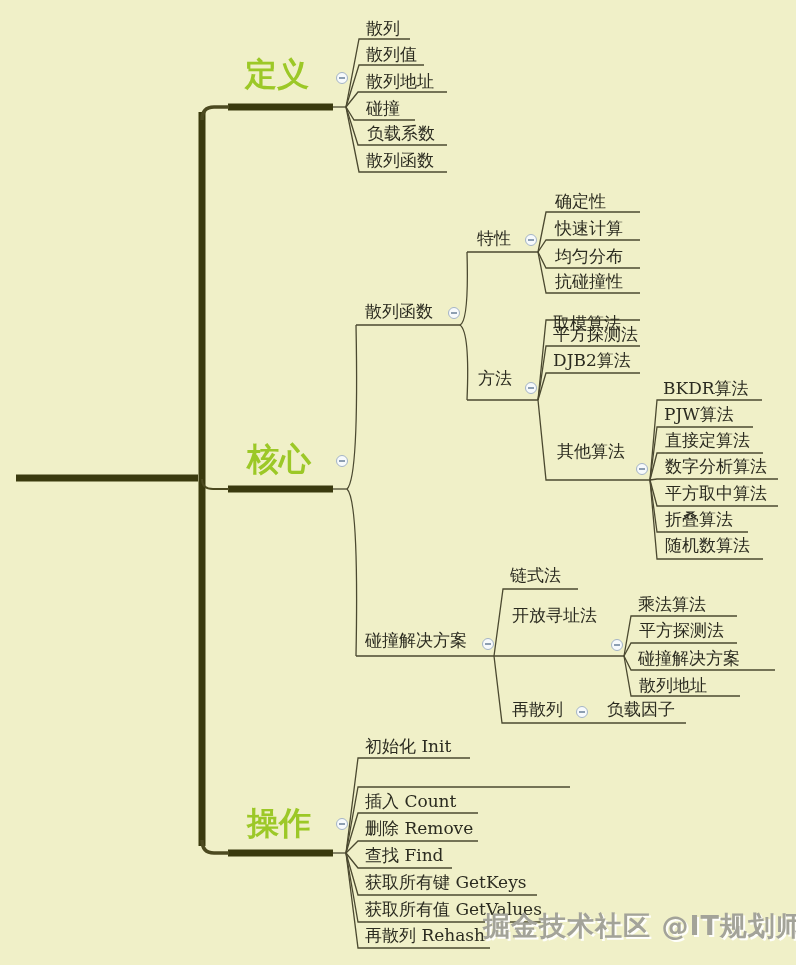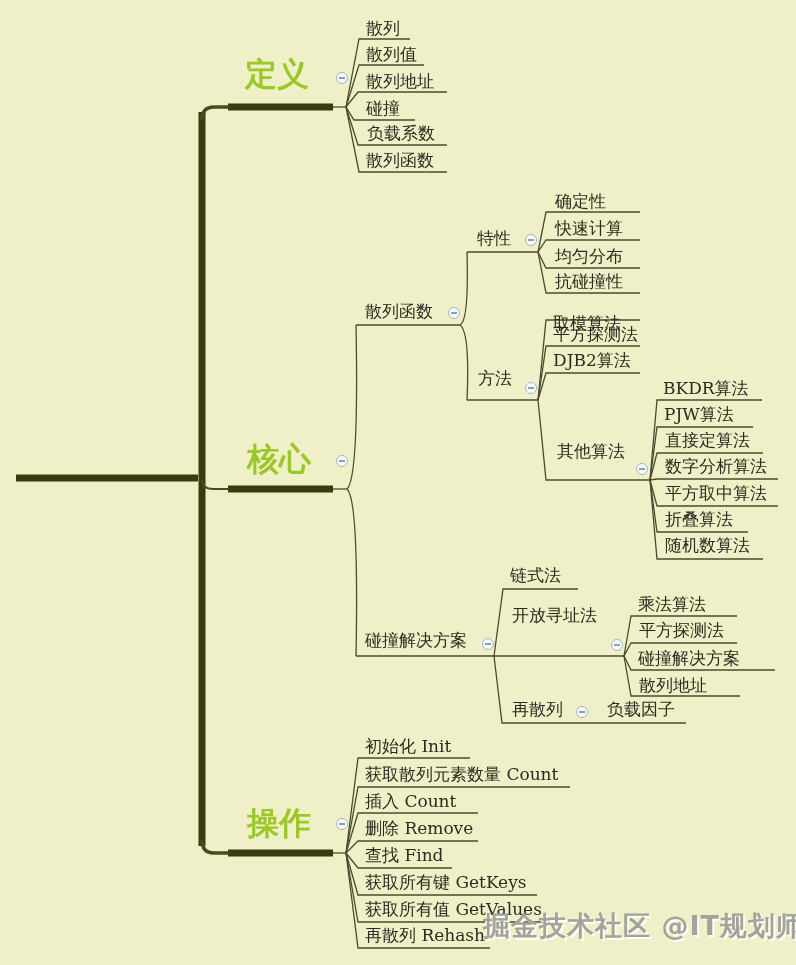--- a/index.html
+++ b/index.html
@@ -153,21 +153,20 @@
   <span class="node" style="left:510px;top:567px">链式法</span>
   <span class="node" style="left:512px;top:607px">开放寻址法</span>
   <span class="node" style="left:638px;top:596px">乘法算法</span>
   <span class="node" style="left:639px;top:622px">平方探测法</span>
   <span class="node" style="left:638px;top:650px">碰撞解决方案</span>
   <span class="node" style="left:639px;top:677px">散列地址</span>
   <span class="node" style="left:512px;top:701px">再散列</span>
   <span class="node" style="left:607px;top:701px">负载因子</span>
 
   <span class="node" style="left:365px;top:738px">初始化 Init</span>
-  <span class="node" style="left:365px;top:766px">获取散列元素数量 Count</span>
   <span class="node" style="left:365px;top:793px">插入 Count</span>
   <span class="node" style="left:365px;top:820px">删除 Remove</span>
   <span class="node" style="left:365px;top:847px">查找 Find</span>
   <span class="node" style="left:365px;top:874px">获取所有键 GetKeys</span>
   <span class="node" style="left:365px;top:901px">获取所有值 GetValues</span>
   <span class="node" style="left:365px;top:927px">再散列 Rehash</span>
 
   <span class="minus" style="left:336px;top:72px"></span>
   <span class="minus" style="left:336px;top:455px"></span>
   <span class="minus" style="left:336px;top:818px"></span>

